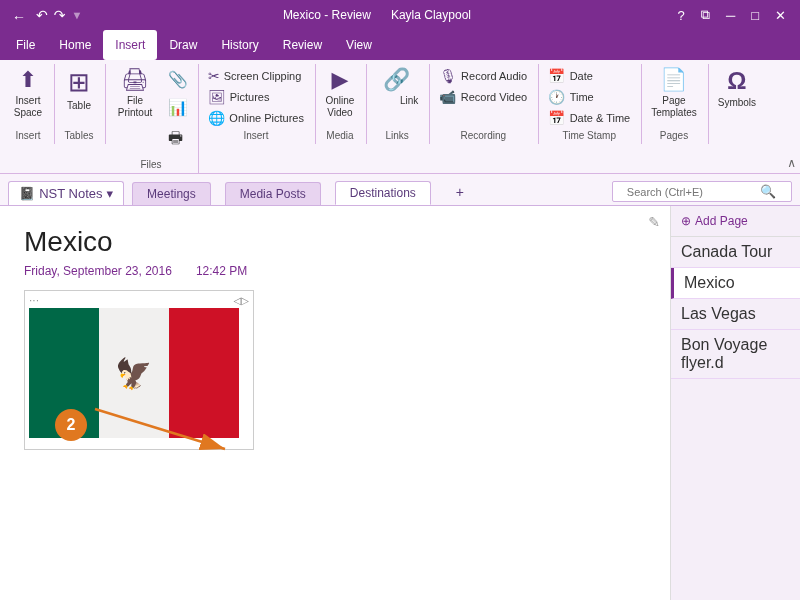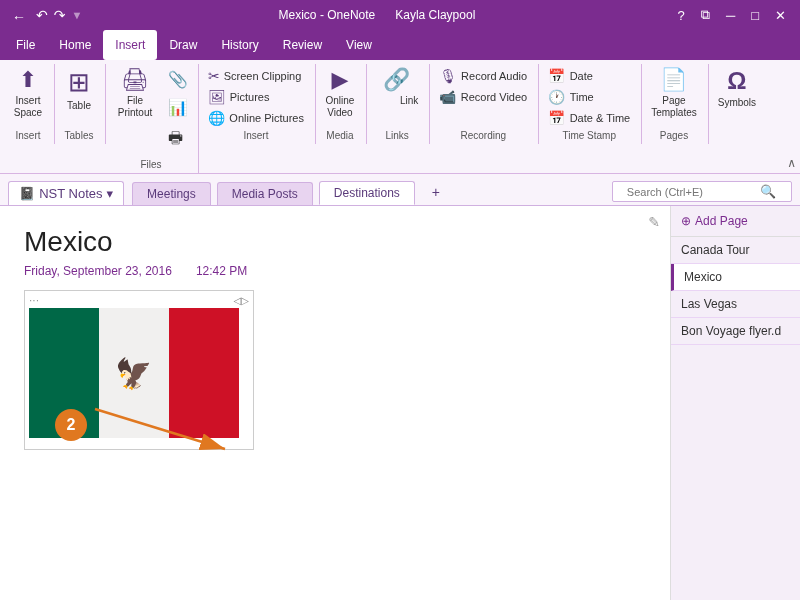--- a/index.html
+++ b/index.html
@@ -126,21 +126,21 @@
       border: 1px solid #d0b0e0;
       border-bottom: none;
       background: white;
       border-radius: 3px 3px 0 0;
       margin-right: 8px;
     }
 
     .page-tabs {
       display: flex;
       align-items: flex-end;
-      gap: 6px;
+      gap: 14px;
       flex: 1;
     }
     .page-tab {
       padding: 4px 14px;
       font-size: 12px;
       cursor: pointer;
       border-radius: 3px 3px 0 0;
       border: 1px solid #d0b0e0;
       border-bottom: none;
       background: #e8d4f0;
@@ -284,21 +284,21 @@
       border-bottom: 1px solid #ddd;
       background: none;
       border-top: none;
       border-left: none;
       border-right: none;
       width: 100%;
       text-align: left;
     }
     .sidebar-page {
       padding: 6px 10px;
-      font-size: 12px;
+      font-size: 16px;
       cursor: pointer;
       border-bottom: 1px solid #ead4f5;
       color: #333;
     }
     .sidebar-page.active { background: white; border-left: 3px solid #7b2c8f; font-weight: 500; }
 
     
     .ribbon-collapse {
       position: absolute;
       right: 4px;
@@ -314,21 +314,21 @@
 <body>
 
 <div class="title-bar">
   <div class="title-bar-left">
     <button class="nav-btn">←</button>
     <button class="undo-btn">↶</button>
     <button class="undo-btn">↷</button>
     <span style="font-size:11px; color:rgba(255,255,255,0.5)">▼</span>
   </div>
   <div class="title-bar-title">
-    <span>Mexico - OneNote</span>
+    <span>Mexico - Review</span>
     &nbsp;&nbsp;&nbsp;&nbsp;
     <span style="font-size:12px;">Kayla Claypool</span>
   </div>
   <div class="title-bar-right">
     <button class="title-bar-btn">?</button>
     <button class="title-bar-btn">⧉</button>
     <button class="title-bar-btn">─</button>
     <button class="title-bar-btn">□</button>
     <button class="title-bar-btn">✕</button>
   </div>

